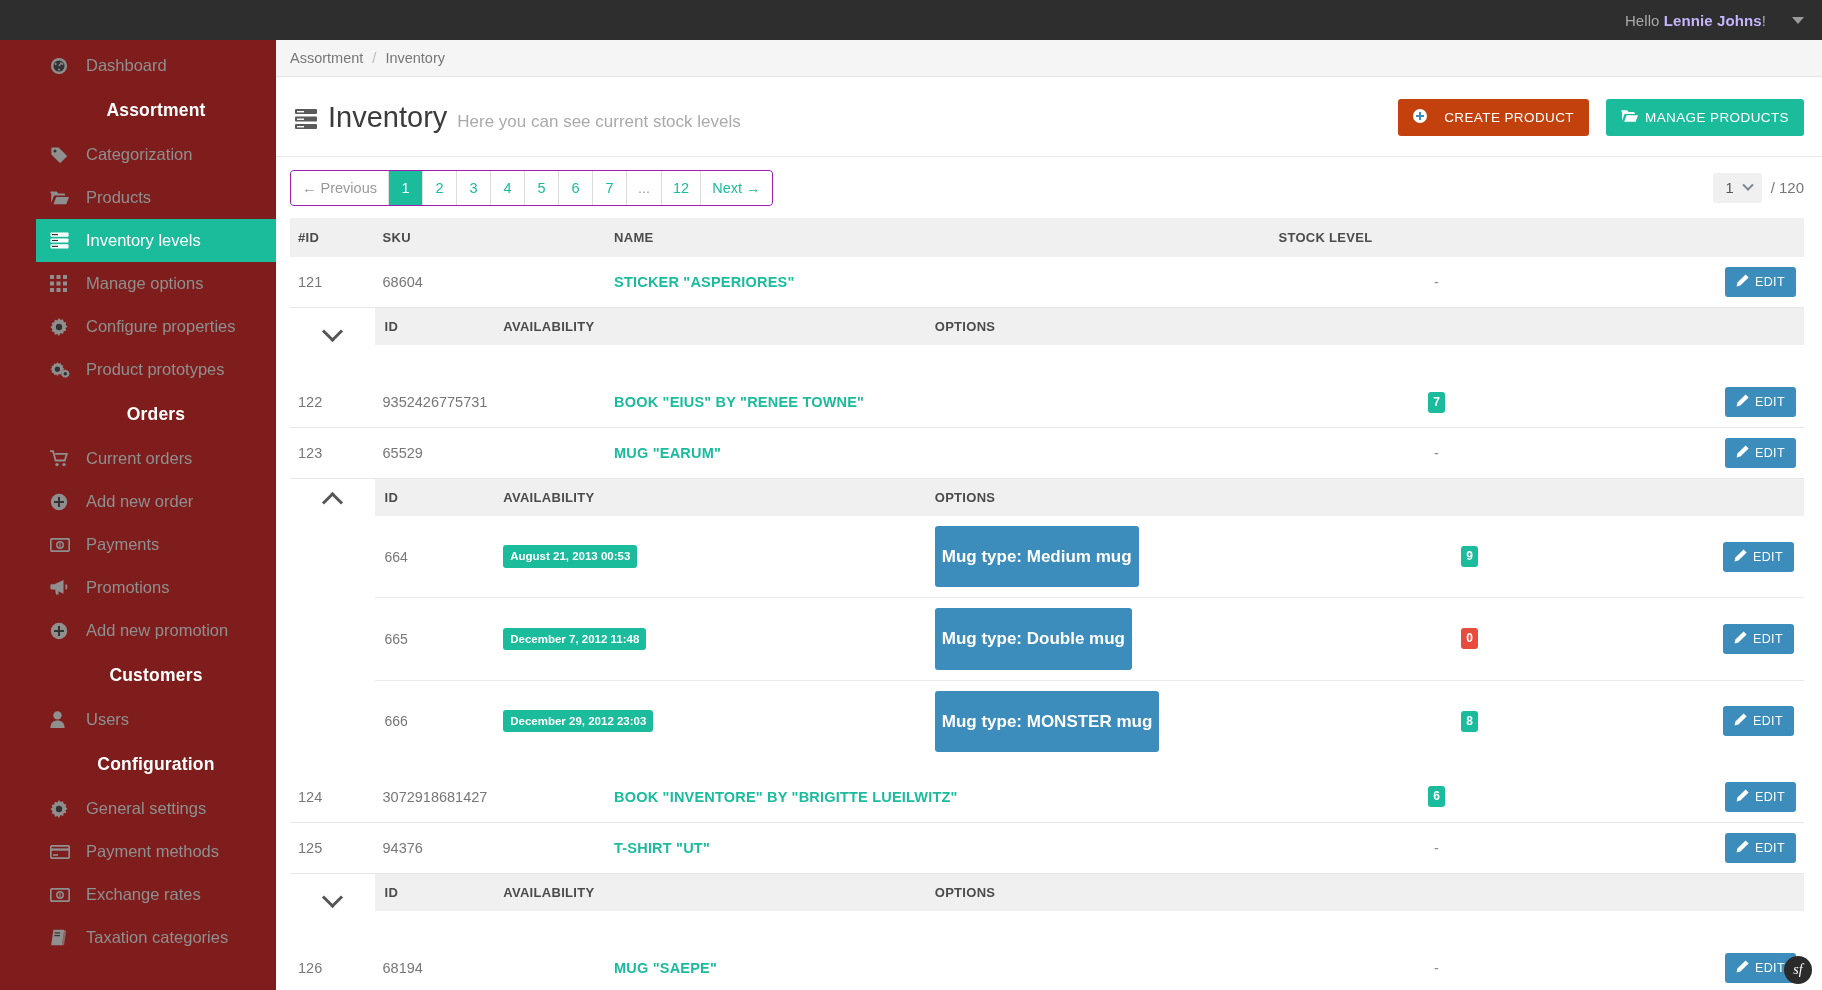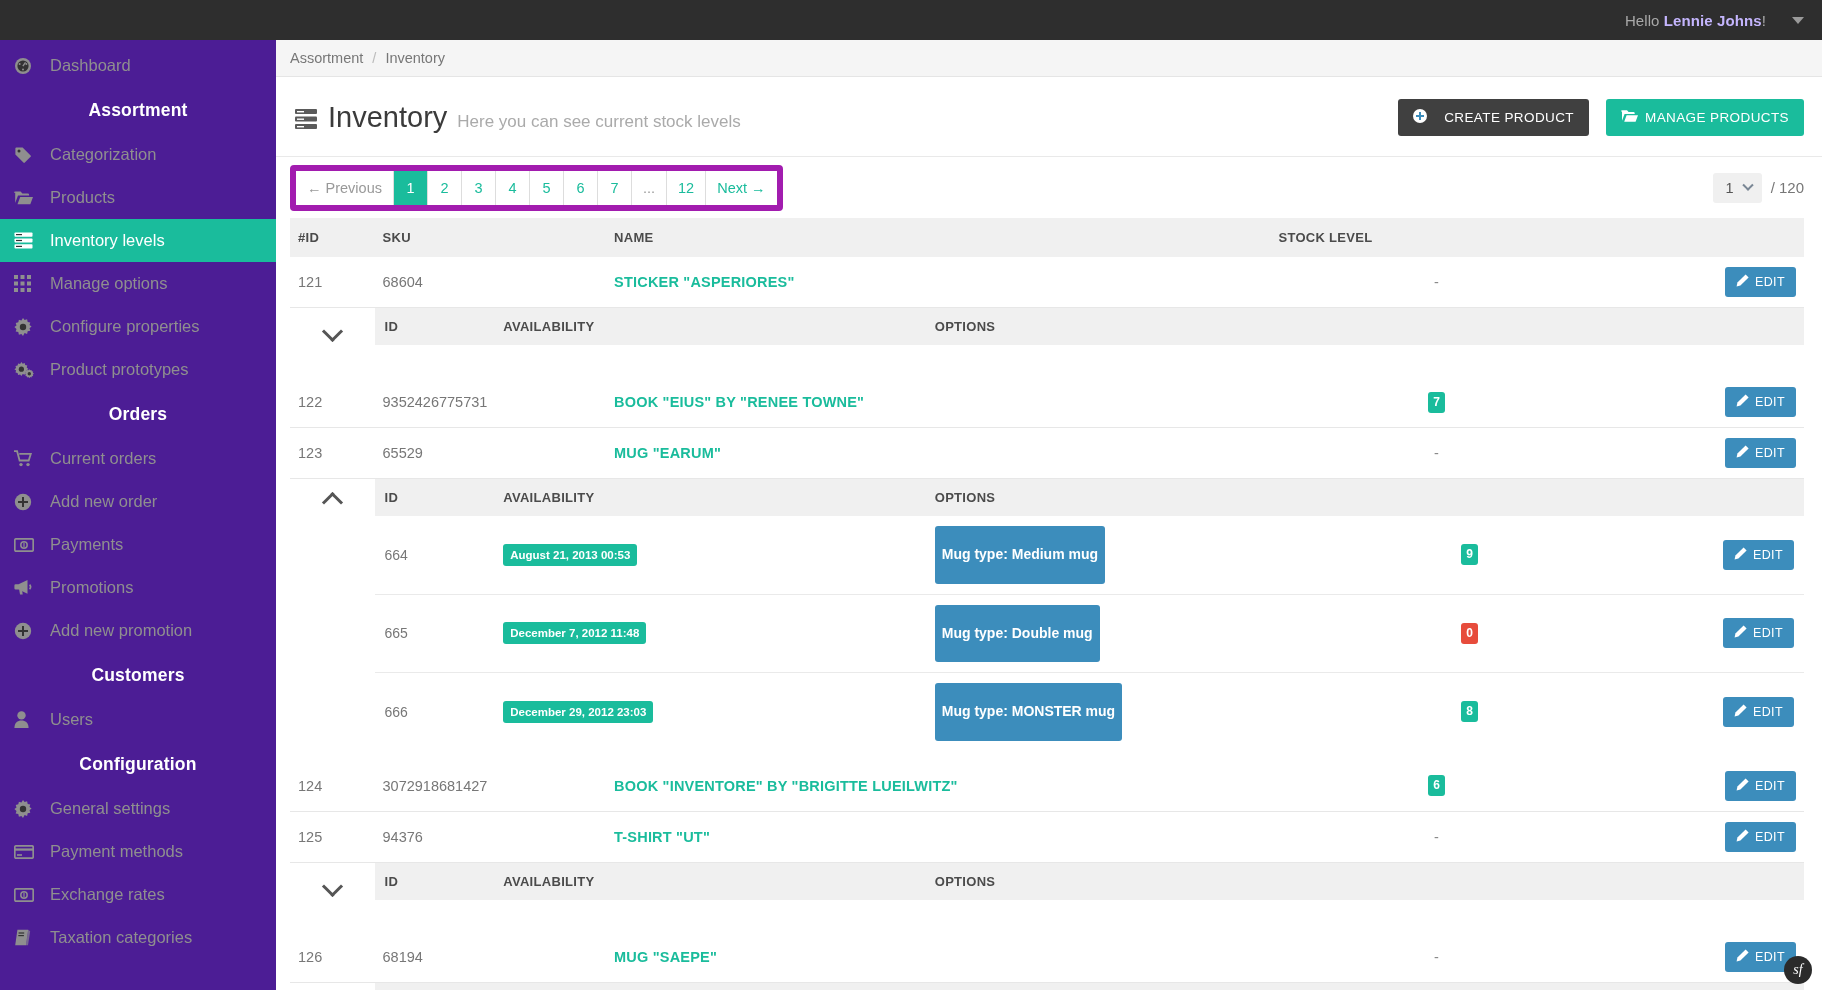--- a/index.html
+++ b/index.html
@@ -40,23 +40,24 @@
     display: inline-block;
     cursor: pointer;
   }
 
   
   .sidebar {
     position: absolute;
     top: 0; left: 0;
     width: 276px;
     height: 990px;
-    background: #4c1d95;
+    background: #7f1d1d;
     overflow: hidden;
     z-index: 20;
+    padding-left: 36px;
   }
   .logo-wrap {
     height: 44px;
     display: flex;
     align-items: center;
     padding-left: 14px;
   }
   .logo-swan { width: 34px; height: 34px; display:block; }
   .nav-heading {
     text-align: center;
@@ -137,35 +138,35 @@
     color: #fff;
     font-size: 13.5px;
     letter-spacing: .4px;
     padding: 10px 15px;
     cursor: pointer;
     display: inline-flex;
     align-items: center;
     gap: 7px;
     font-family: "Liberation Sans", sans-serif;
   }
-  .btn-blue { background: #404040; gap: 17px; }
+  .btn-blue { background: #c2410c; gap: 17px; }
   .btn-green { background: #1abc9c; margin-left: 9px; }
 
   
   .pager-row {
     display: flex;
     align-items: center;
     justify-content: space-between;
     padding: 0 18px 0 14px;
     border-top: 1px solid #e9e9e9;
     height: 62px;
   }
   .pagination {
     display: inline-flex;
-    border: 6px solid #a21caf;
+    border: 1px solid #a21caf;
     border-radius: 4px;
     overflow: hidden;
     background: #3b82f6;
   }
   .pg {
     min-width: 34px;
     height: 34px;
     display: inline-flex;
     align-items: center;
     justify-content: center;
@@ -249,21 +250,21 @@
     border-radius: 3px;
     font-size: 12px;
     font-weight: bold;
     color: #fff;
     text-align: center;
     line-height: 1.25;
   }
   .badge-green { background: #1abc9c; }
   .badge-red   { background: #e74c3c; }
   .badge-date  { background: #1abc9c; font-size: 11.5px; padding: 4px 7px; }
-  .badge-opt   { background: #3c8dbc; font-size: 14px; padding: 20px 7px; }
+  .badge-opt   { background: #3c8dbc; font-size: 17px; padding: 20px 7px; }
 
   .btn-edit {
     background: #3c8dbc;
     color: #fff;
     border: none;
     border-radius: 3px;
     font-size: 12.5px;
     letter-spacing: .4px;
     padding: 7px 11px;
     cursor: pointer;

